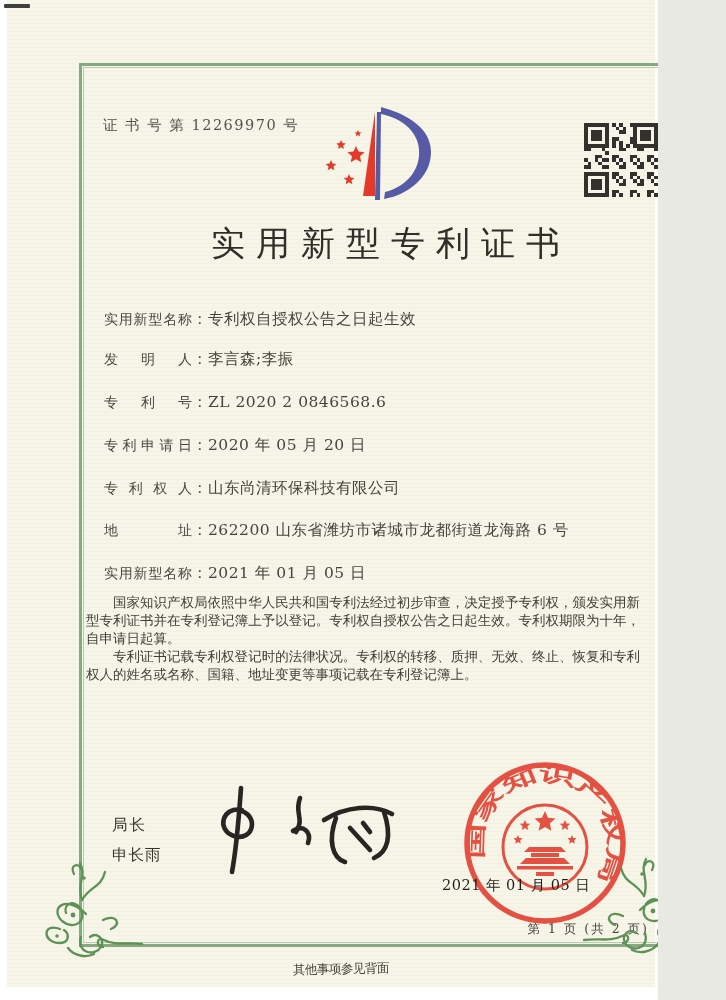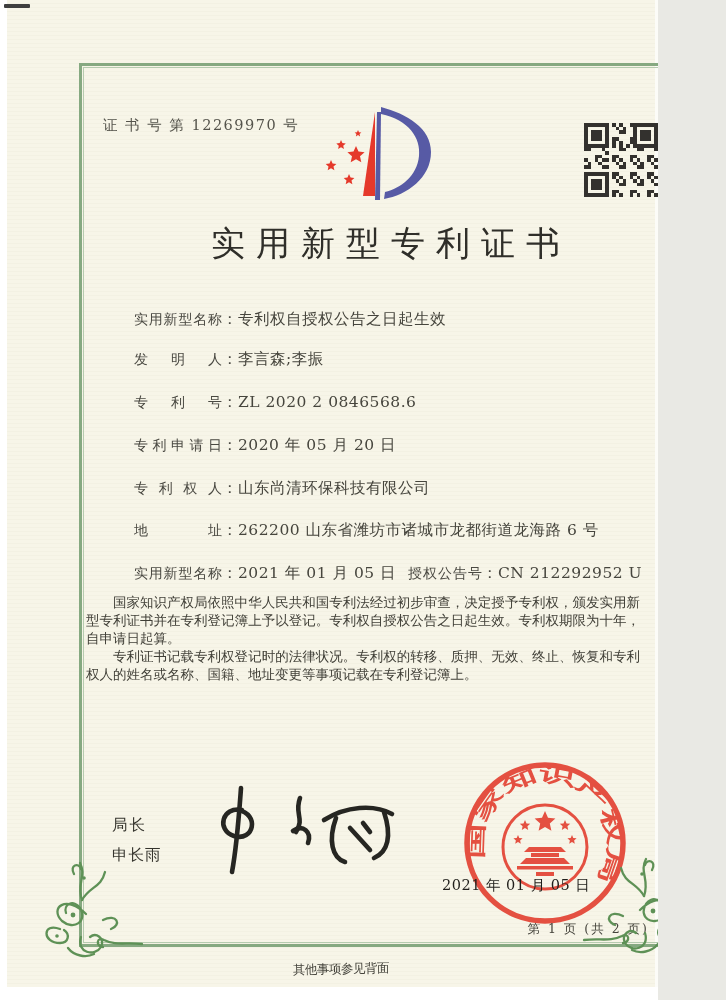--- a/index.html
+++ b/index.html
@@ -26,21 +26,21 @@
       grid-template-columns:repeat(21,1fr);grid-template-rows:repeat(21,1fr);}
   .qr div{background:transparent;}
   .qr div.on{background:#33312e;}
 
   .title{position:absolute;left:79px;top:221px;width:601px;text-align:center;
          font-size:34px;letter-spacing:11px;padding-left:23px;box-sizing:border-box;
          color:#2f2e29;font-weight:500;}
 
   .field-row{position:absolute;left:104px;width:600px;font-size:15.5px;line-height:21px;color:#46453d;white-space:nowrap;}
   .field-label{display:inline-block;width:88px;font-size:14px;text-align:justify;text-align-last:justify;
-               vertical-align:bottom;color:#4a4942;margin-left:30px;}
+               vertical-align:bottom;color:#4a4942;}
   .field-colon{display:inline-block;width:14px;color:#4a4942;}
   .field-value{margin-left:2px;letter-spacing:0.5px;}
   .grant-pair2{position:absolute;left:274px;top:0;white-space:nowrap;}
 
   .paragraphs{position:absolute;left:86px;top:594px;width:562px;font-size:13.5px;line-height:17.8px;
               text-align:justify;color:#403f37;}
   .paragraphs p{margin:0 8px 1px 0;text-indent:2em;}
 
   .signer-title{position:absolute;left:112px;top:815px;font-size:15.5px;letter-spacing:2px;color:#35342d;}
   .signer-name{position:absolute;left:112px;top:845px;font-size:15.5px;letter-spacing:1px;color:#35342d;}
@@ -549,23 +549,20 @@
     <span class="field-label">专利申请日</span><span class="field-colon">：</span><span class="field-value">2020 年 05 月 20 日</span>
   </div>
   <div class="field-row" style="top:478px">
     <span class="field-label">专利权人</span><span class="field-colon">：</span><span class="field-value">山东尚清环保科技有限公司</span>
   </div>
   <div class="field-row" style="top:520px">
     <span class="field-label">地址</span><span class="field-colon">：</span><span class="field-value">262200 山东省潍坊市诸城市龙都街道龙海路 6 号</span>
   </div>
   <div class="field-row" style="top:563px">
     <span class="field-label">实用新型名称</span><span class="field-colon">：</span><span class="field-value">2021 年 01 月 05 日</span>
-    <span class="grant-pair2">
-      <span class="field-label" style="width:74px">授权公告号</span><span class="field-colon">：</span><span class="field-value">CN 212292952 U</span>
-    </span>
   </div>
 
   <div class="paragraphs">
     <p>国家知识产权局依照中华人民共和国专利法经过初步审查，决定授予专利权，颁发实用新型专利证书并在专利登记簿上予以登记。专利权自授权公告之日起生效。专利权期限为十年，自申请日起算。</p>
     <p>专利证书记载专利权登记时的法律状况。专利权的转移、质押、无效、终止、恢复和专利权人的姓名或名称、国籍、地址变更等事项记载在专利登记簿上。</p>
   </div>
 
   <div class="signer-title">局长</div>
   <div class="signer-name">申长雨</div>
 

